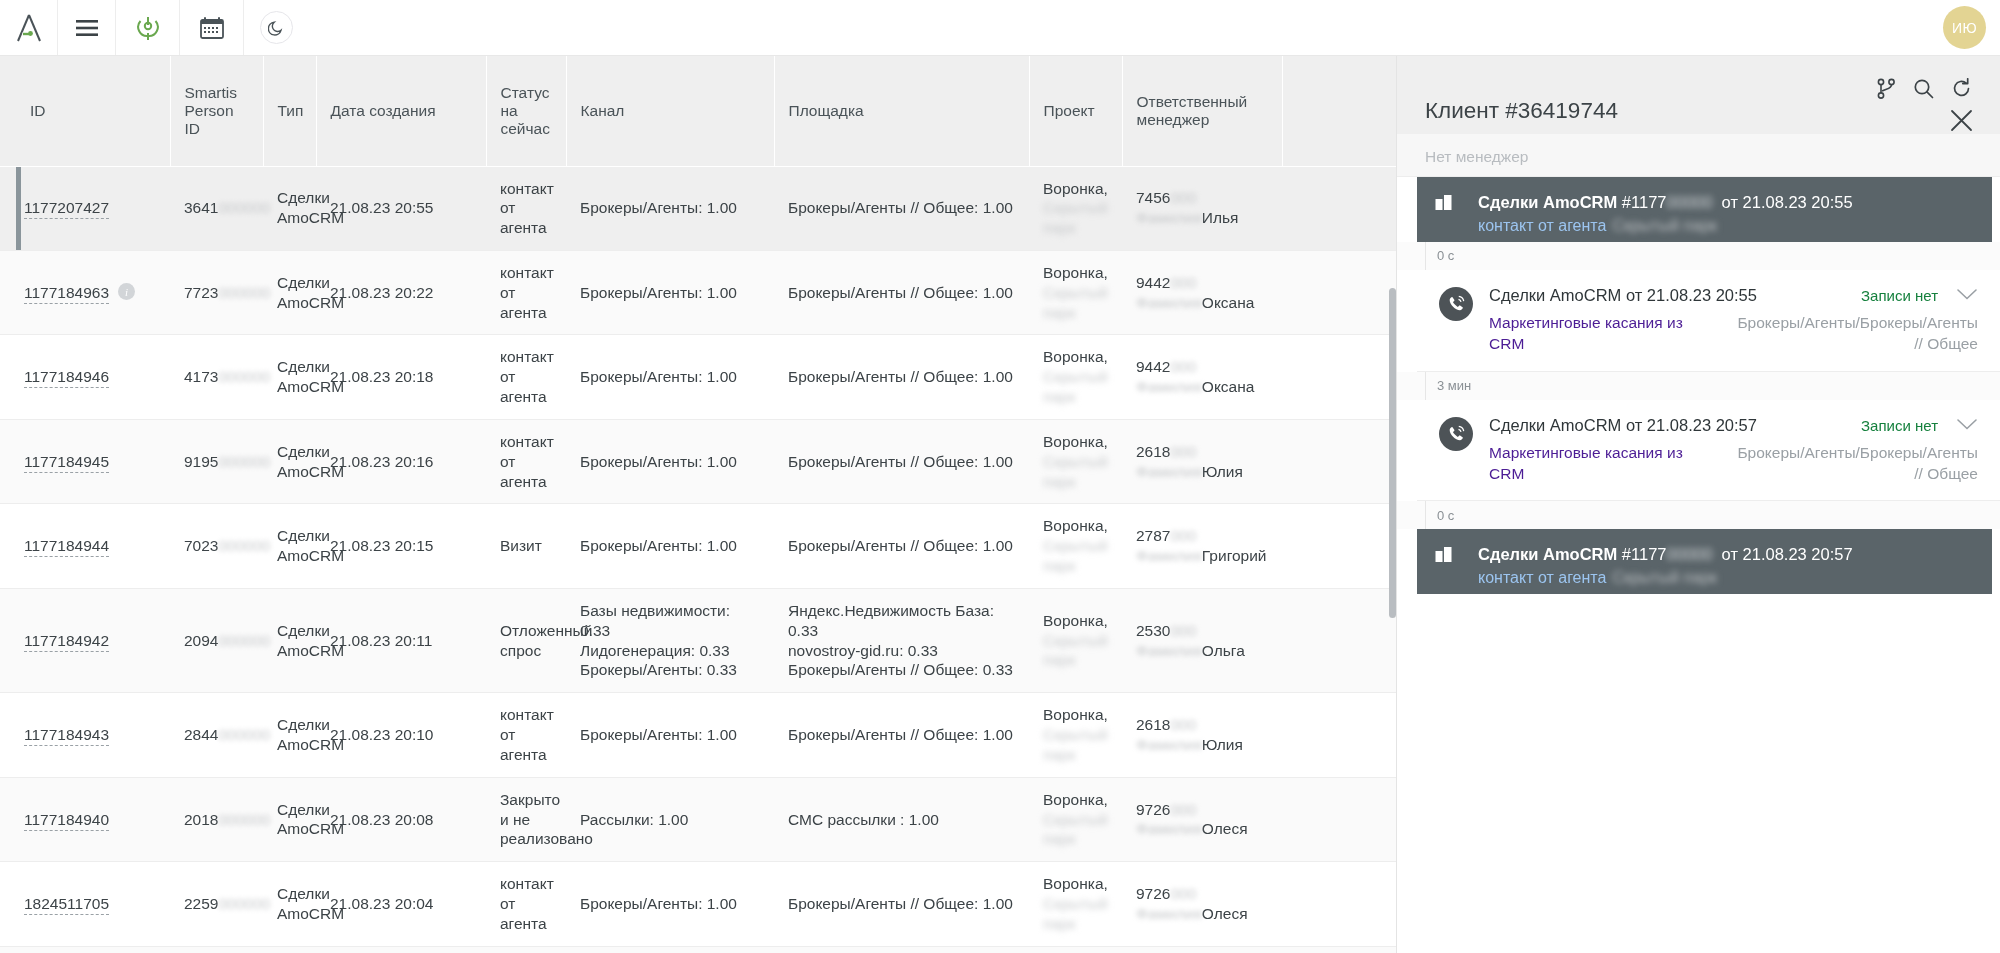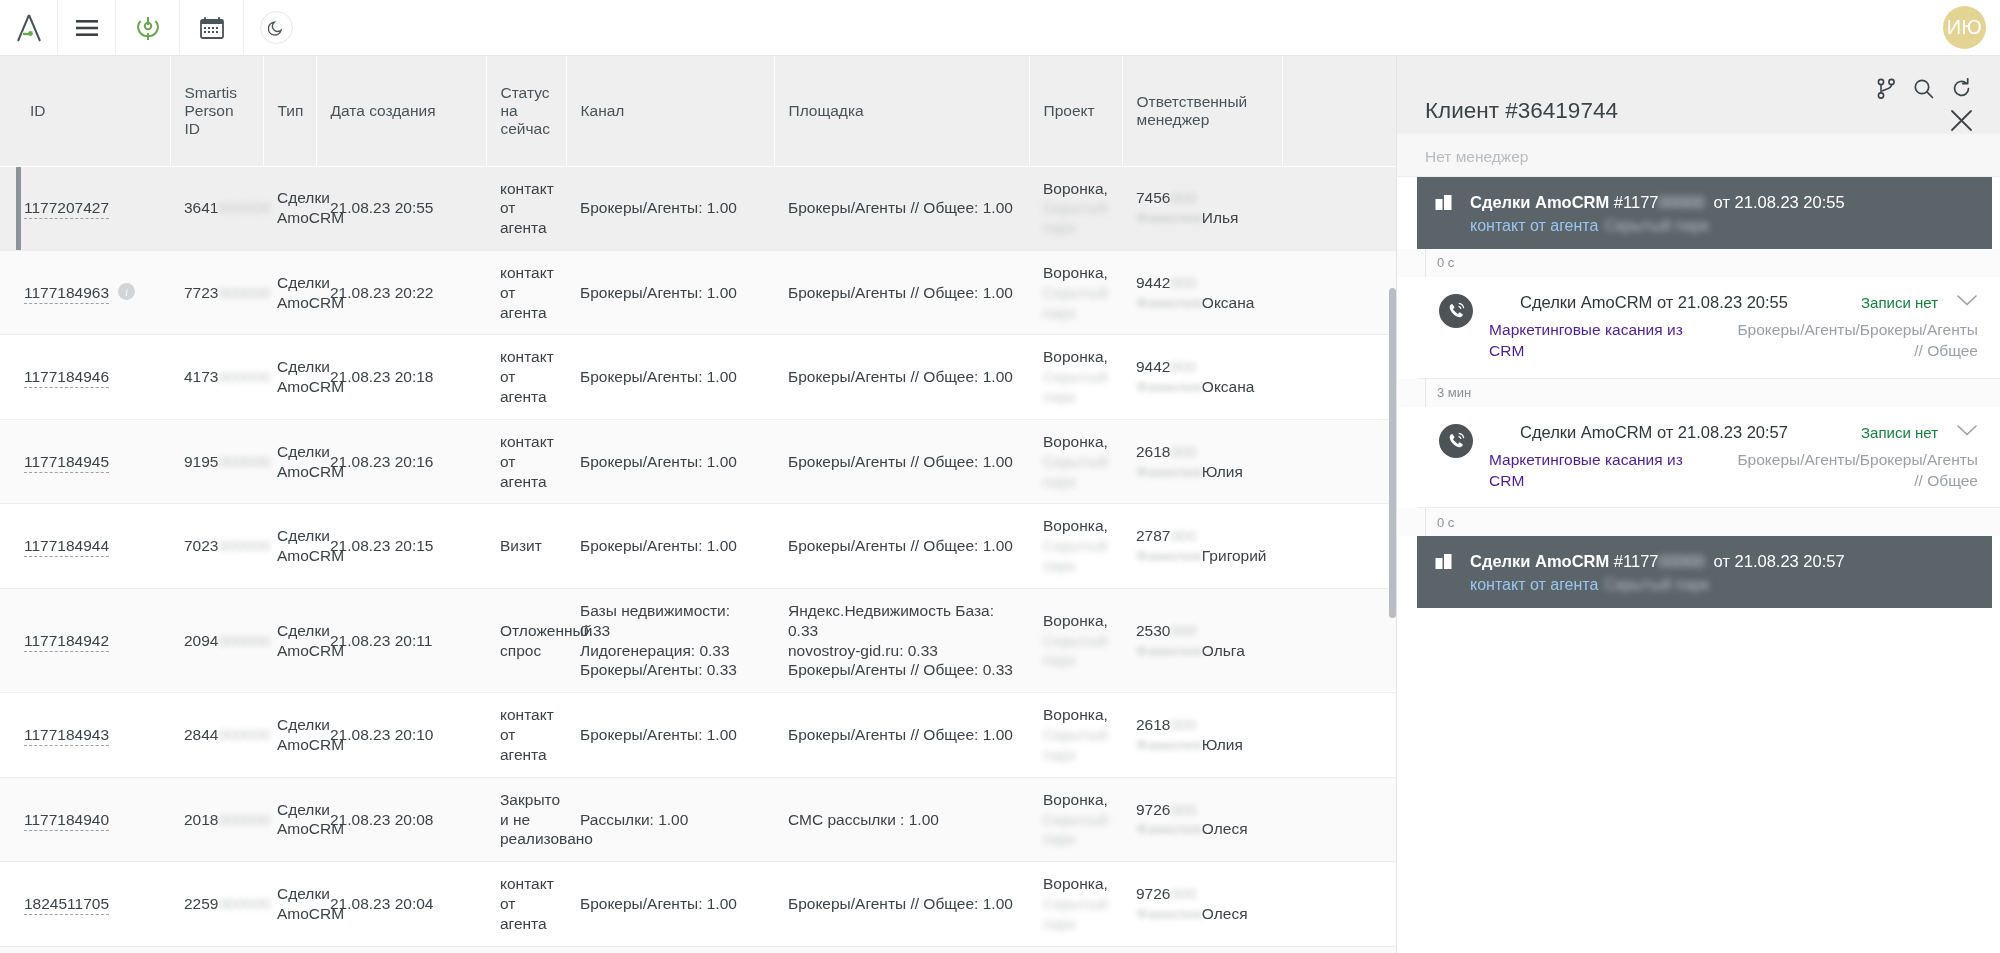--- a/index.html
+++ b/index.html
@@ -23,21 +23,21 @@
     border-right: 1px solid #ededed;
   }
   .tb-cell.logo { width: 58px; }
   .tb-cell.wide { width: 64px; border-right: 1px solid #ededed; }
   .tb-cell.noborder { border-right: none; }
   .tb-spacer { flex: 1; }
   .avatar {
     width: 43px; height: 43px; border-radius: 50%;
     background: #e3d493; color: #ffffff;
     display: flex; align-items: center; justify-content: center;
-    font-size: 20px; letter-spacing: .5px;
+    font-size: 14px; letter-spacing: .5px;
     margin-right: 14px; align-self: center;
   }
   .moon-btn {
     width: 33px; height: 33px; border-radius: 50%;
     border: 1px solid #e6e6ea;
     display: flex; align-items: center; justify-content: center;
     background: #fff;
   }
 
   
@@ -175,22 +175,22 @@
     padding-left: 40px;
     border-left: none;
     background: #fbfbfb;
   }
   .tl-gap::before {
     content: ""; position: absolute; left: 28px; top: 0; bottom: 0; width: 1px; background: #e6e6e6;
   }
   .tl-deal {
     background: #5a6469; color: #ffffff;
     margin: 0 8px 0 20px;
-    padding: 13px 18px 14px 18px;
-    display: flex; align-items: flex-start; gap: 16px;
+    padding: 13px 18px 7px 18px;
+    display: flex; align-items: flex-start; gap: 24px;
     min-height: 56px;
   }
   .deal-ico { margin-top: 4px; flex: 0 0 auto; }
   .deal-line1 { font-size: 16.5px; line-height: 1.5; }
   .deal-line1 b { font-weight: bold; }
   .deal-num-blur { filter: blur(3.4px); color: #cfd3d6; }
   .deal-line2 { font-size: 16px; color: #9cc5f0; margin-top: 2px; }
   .deal-line2 .blurx { filter: blur(3.4px); color: #b7bbbe; margin-left: 6px; }
 
   .tl-call {
@@ -201,21 +201,21 @@
     position: relative;
     background: #ffffff;
   }
   .call-ico {
     width: 34px; height: 34px; border-radius: 50%;
     background: #4d5357; flex: 0 0 auto;
     display: flex; align-items: center; justify-content: center;
     margin-top: 1px;
   }
   .call-body { flex: 1; }
-  .call-top { display: flex; align-items: center; margin-left: 31px; }
+  .call-top { display: flex; align-items: flex-end; }
   .call-title { font-size: 16.5px; color: #2f3639; }
   .call-right { margin-left: auto; display: flex; align-items: center; gap: 18px; }
   .call-norec { font-size: 15px; color: #15803d; }
   .call-sub { display: flex; margin-top: 8px; gap: 20px; }
   .call-sub .s1 { font-size: 15.5px; color: #4c1d95; width: 46%; line-height: 1.35; }
   .call-sub .s2 { font-size: 15.5px; color: #9aa0a5; flex: 1; text-align: right; line-height: 1.35; }
 </style>
 </head>
 <body>
 

